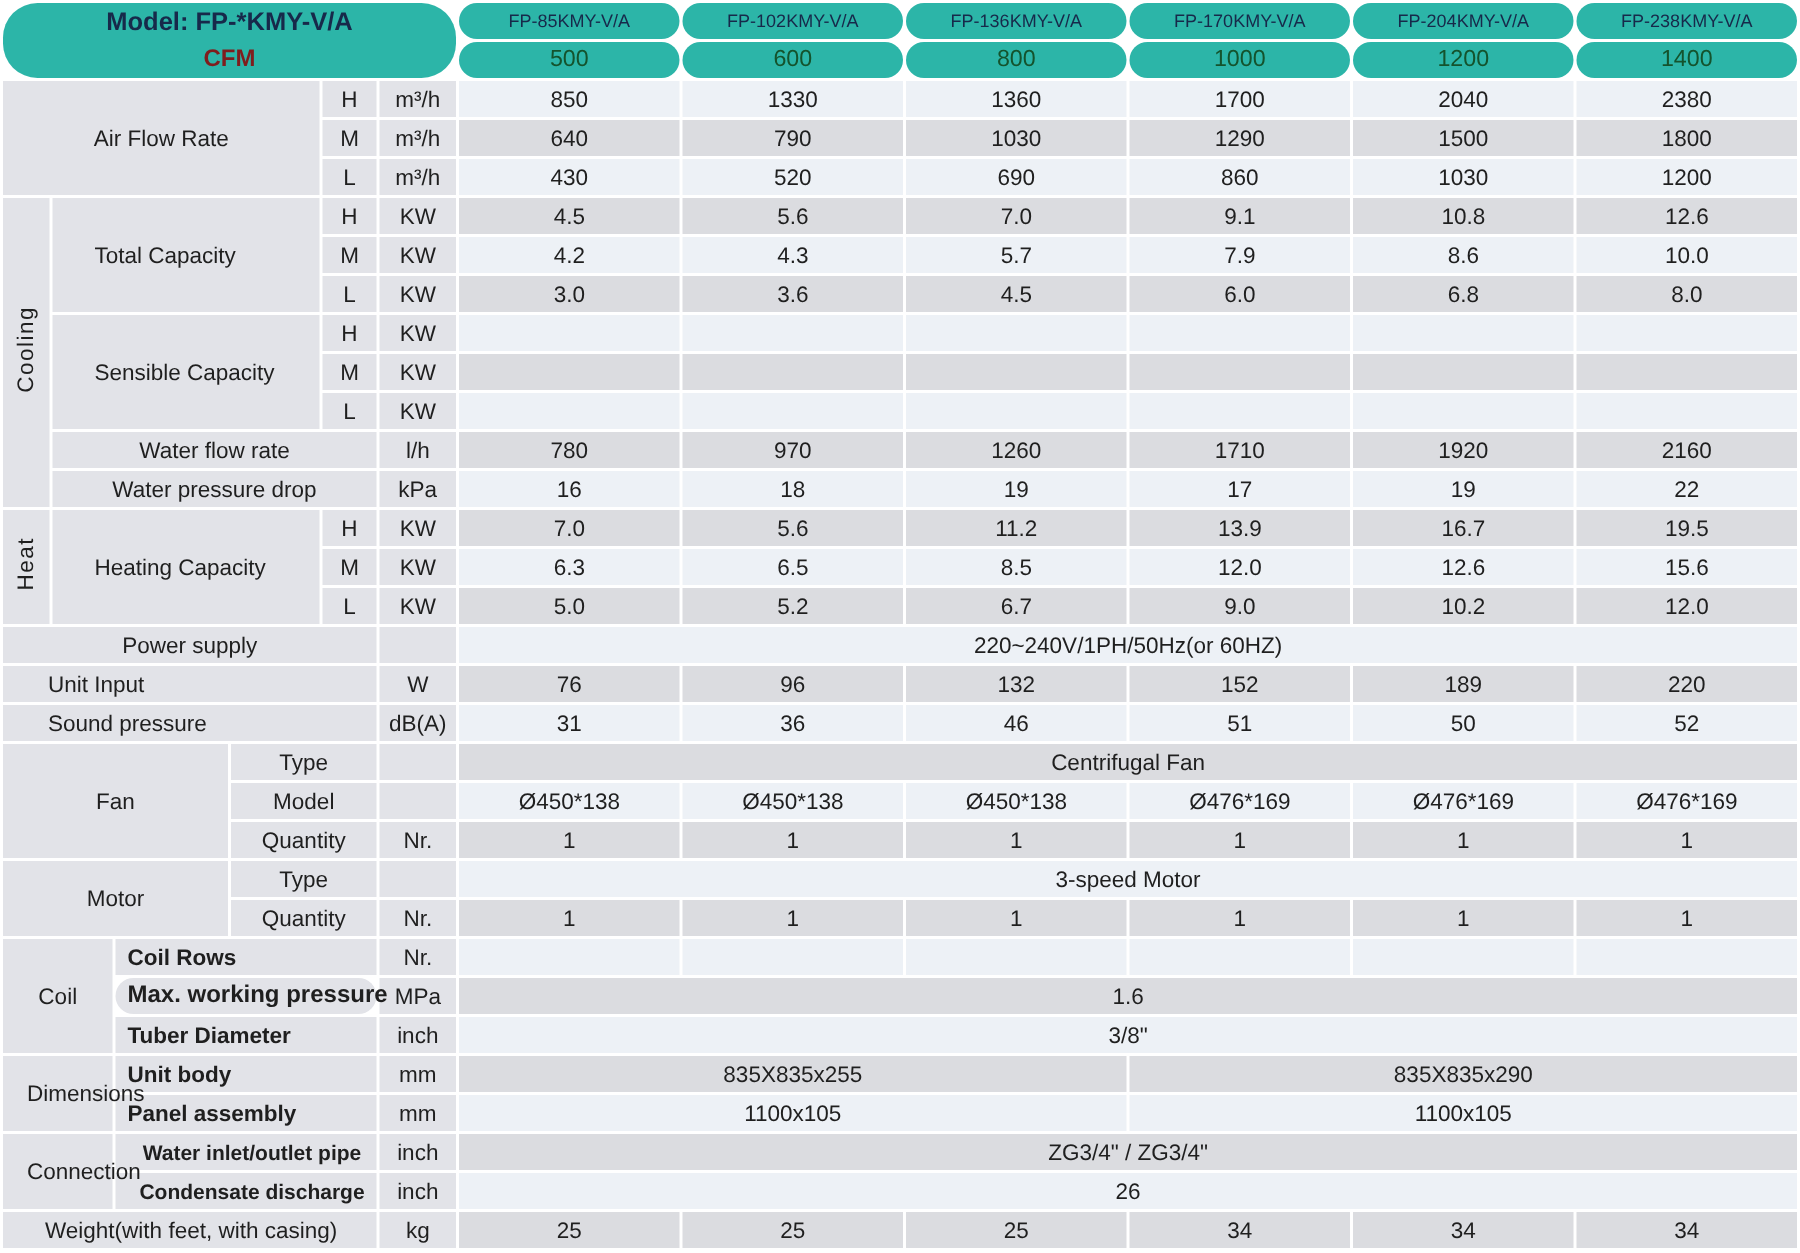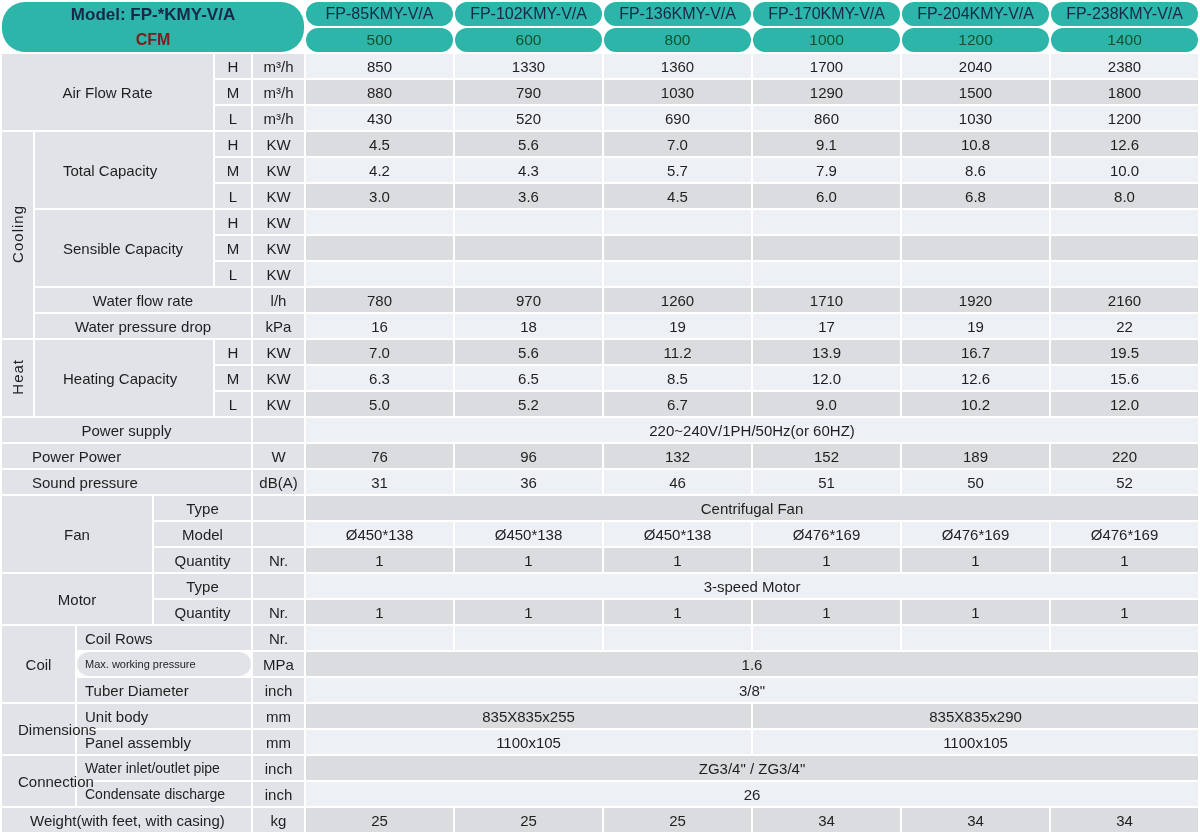--- a/index.html
+++ b/index.html
@@ -27,34 +27,34 @@
     font-size: 15px;
     color: #1f1f1f;
   }
   .teal { background: #2CB5A8; border-radius: 23px; }
   .lab  { background: #E2E3E8; }
   .rl   { background: #EDF1F6; }
   .rd   { background: #DBDCE0; }
   .title-cell { color: #17294A; }
   .title-line { font-weight: bold; font-size: 17px; line-height: 25px; color: #17294A; }
   .cfm-line   { font-weight: bold; font-size: 16px; line-height: 25px; color: #7f1d1d; }
-  .model-head { color: #17294A; font-size: 16px; }
+  .model-head { color: #17294A; font-size: 12px; }
   .cfm-val    { color: #14532d; font-size: 15.5px; }
   .vert span {
     writing-mode: vertical-rl;
     transform: rotate(180deg);
     display: inline-block;
     letter-spacing: 1px;
   }
   .left12 { text-align: left; padding-left: 28px; }
-  .left8  { text-align: left; padding-left: 8px; }
+  .left8  { text-align: left; padding-left: 8px; font-weight: bold; }
   .left30 { text-align: left; padding-left: 30px; }
   .ovf    { text-align: right; padding-left: 16px; overflow: visible; }
-  .small  { font-size: 11px; border-radius: 12px; }
-  .sm14   { font-size: 14px; }
+  .small  { font-size: 16px; border-radius: 12px; }
+  .sm14   { font-size: 14px; text-align: center; }
 </style>
 </head>
 <body>
 
 <table class="spec">
   <colgroup>
     <col style="width:31px">
       <col style="width:40px">
       <col style="width:75px">
     <col style="width:59px">
@@ -97,21 +97,21 @@
     <td class="rl">850</td>
     <td class="rl">1330</td>
     <td class="rl">1360</td>
     <td class="rl">1700</td>
     <td class="rl">2040</td>
     <td class="rl">2380</td>
   </tr>
   <tr>
     <td class="lab">M</td>
     <td class="lab">m³/h</td>
-    <td class="rd">880</td>
+    <td class="rd">640</td>
     <td class="rd">790</td>
     <td class="rd">1030</td>
     <td class="rd">1290</td>
     <td class="rd">1500</td>
     <td class="rd">1800</td>
   </tr>
   <tr>
     <td class="lab">L</td>
     <td class="lab">m³/h</td>
     <td class="rl">430</td>
@@ -240,21 +240,21 @@
     <td class="rd">10.2</td>
     <td class="rd">12.0</td>
   </tr>
 
   <tr>
     <td class="lab" colspan="5">Power supply</td>
     <td class="lab"></td>
     <td class="rl" colspan="6">220~240V/1PH/50Hz(or 60HZ)</td>
   </tr>
   <tr>
-    <td class="lab left30" colspan="5">Power Power</td>
+    <td class="lab left30" colspan="5">Unit Input</td>
     <td class="lab">W</td>
     <td class="rd">76</td>
     <td class="rd">96</td>
     <td class="rd">132</td>
     <td class="rd">152</td>
     <td class="rd">189</td>
     <td class="rd">220</td>
   </tr>
   <tr>
     <td class="lab left30" colspan="5">Sound pressure</td>

